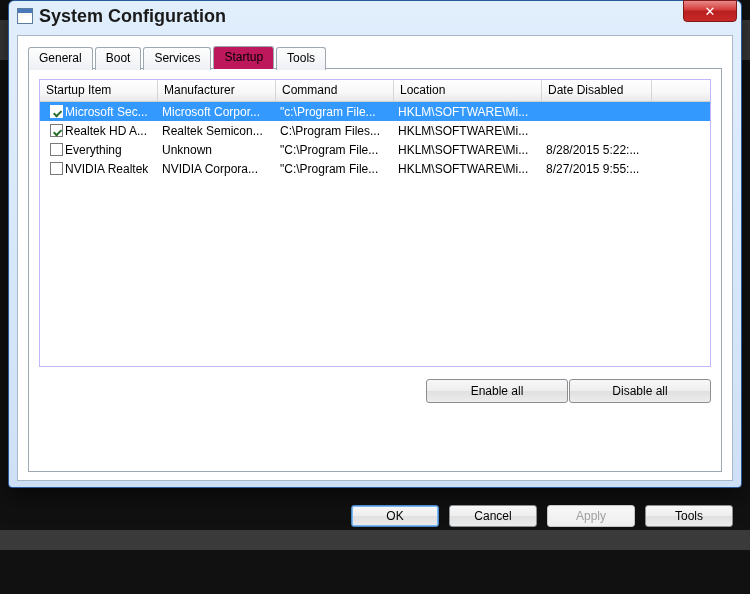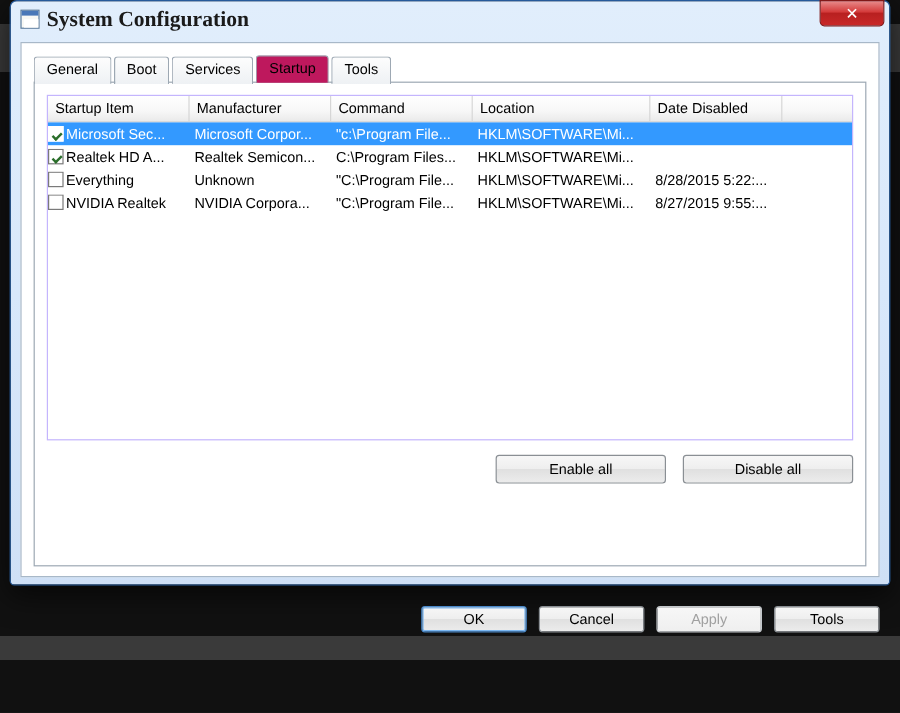--- a/index.html
+++ b/index.html
@@ -49,21 +49,20 @@
 }
 .title-icon::after {
   content: ""; position: absolute;
   left: 2px; top: 7px; width: 12px; height: 7px;
   background: #ffffff;
 }
 .title-text {
   font-size: 18px; font-weight: bold;
   color: #1a1a1a;
   flex: 1;
-  font-family: Liberation Serif, serif;
 }
 .close-btn {
   position: absolute;
   right: 4px; top: -1px;
   width: 54px; height: 22px;
   background: linear-gradient(180deg, #e88a8a 0%, #d43a3a 45%, #b82020 50%, #c82828 100%);
   border: 1px solid #801818;
   border-radius: 0 0 4px 4px;
   color: #fff;
   display: flex; align-items: center; justify-content: center;
@@ -138,42 +137,42 @@
   align-items: center;
 }
 .lv-row.sel { background: #3399ff; color: #fff; }
 .lv-row > span {
   font-size: 12px;
   padding: 0 4px;
   white-space: nowrap;
   overflow: hidden;
   text-overflow: ellipsis;
 }
-.lv-row .col0 { display: flex; gap: 2px; padding-left: 0; }
+.lv-row .col0 { display: flex; gap: 2px; padding-left: 10px; }
 .chk {
   width: 13px; height: 13px;
   border: 1px solid #7a7a7a;
   background: #fff;
   position: relative;
   flex-shrink: 0;
 }
 .chk.on::after {
   content: "";
   position: absolute;
   left: 2px; top: 5px;
   width: 3px; height: 6px;
   border-right: 2px solid #2a6e2a;
   border-bottom: 2px solid #2a6e2a;
   transform: rotate(45deg) translateY(-3px);
 }
 .lv-row.sel .chk { border-color: #fff; }
 .btn-row {
   display: flex;
   justify-content: flex-end;
-  gap: 14px;
+  gap: 1px;
   margin-top: 12px;
 }
 .btn-row2 {
   display: flex;
   justify-content: flex-end;
   gap: 10px;
   margin: 24px 8px 6px 0;
 }
 button.win {
   width: 142px;

